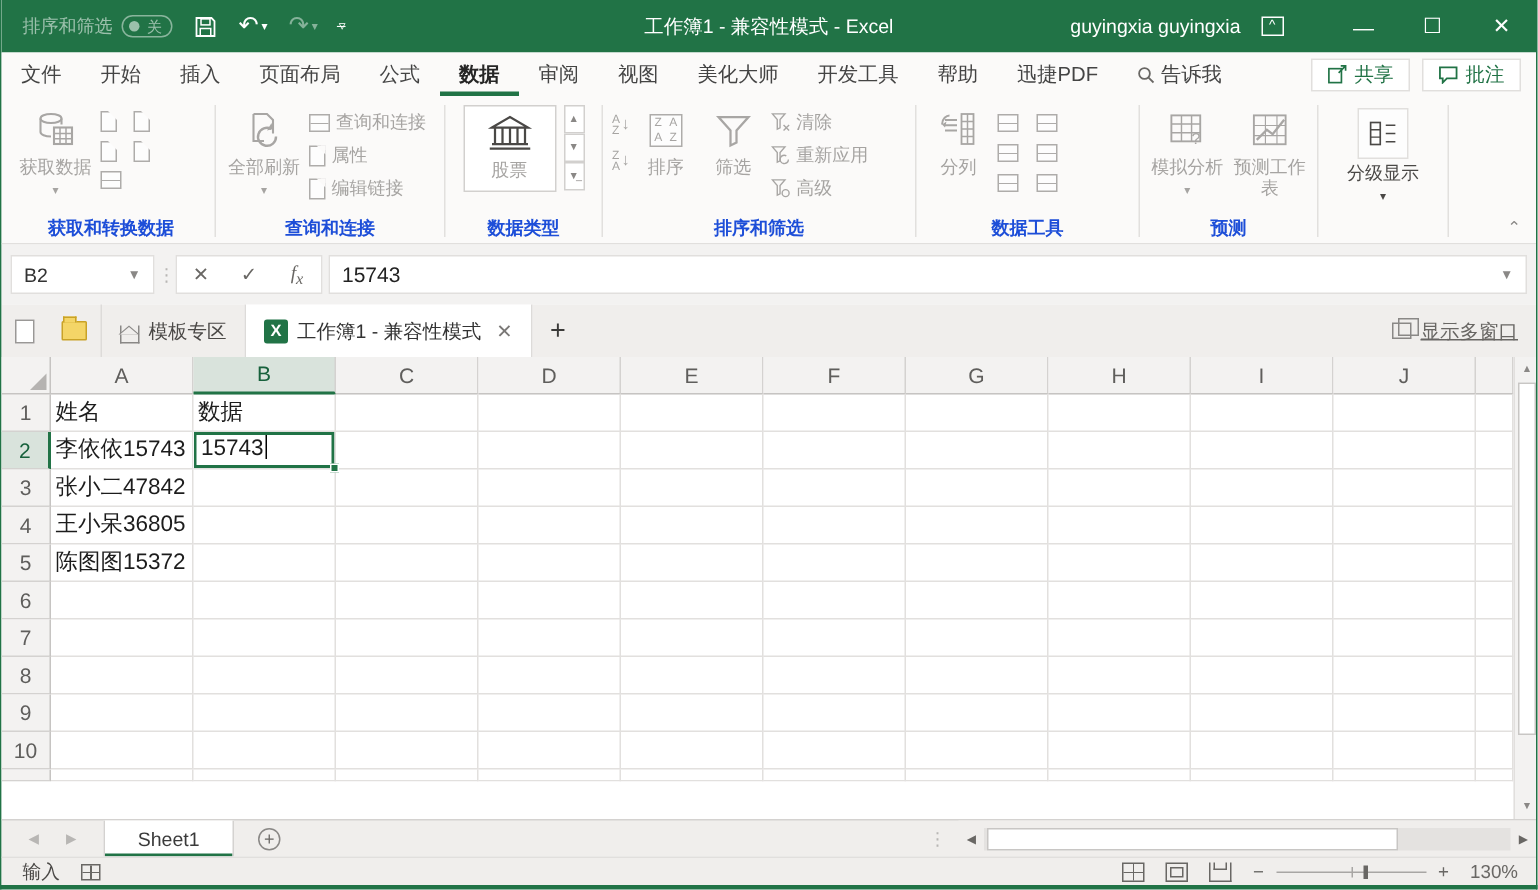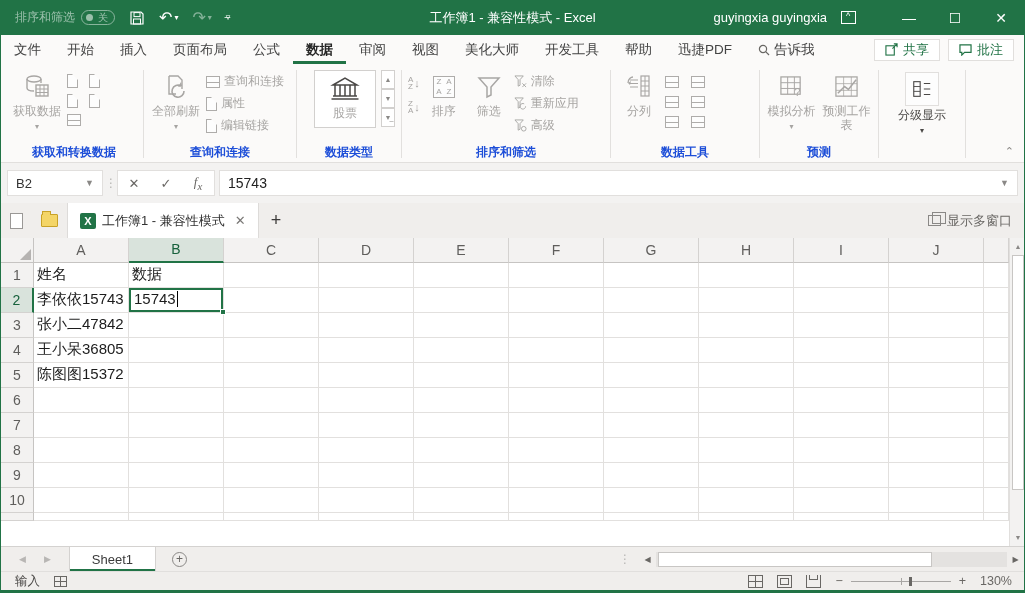--- a/index.html
+++ b/index.html
@@ -90,21 +90,21 @@
             border-left:1px solid #dddbd9; }
   .doctab.active { background:#fff; color:#333; border-right:1px solid #dddbd9; }
   .home-ic { width:13px; height:12px; border:1px solid #8a8886; border-top:none; position:relative; margin-top:4px; }
   .home-ic:before { content:""; position:absolute; top:-7px; left:-2px; border:7px solid transparent; border-bottom:6px solid #8a8886; width:0; }
   .home-ic:after { content:""; position:absolute; top:-5px; left:-1px; border:6px solid transparent; border-bottom:5px solid #f0eeec; width:0; }
   .xl-logo { width:16px; height:16px; background:#217346; color:#fff; font-size:11px; font-weight:bold;
              display:flex; align-items:center; justify-content:center; border-radius:2px; }
   .closex { color:#7a7876; font-size:13px; margin-left:4px; }
   .addtab { display:flex; align-items:center; padding:0 12px; font-size:18px; color:#69676
 4; }
-  .docbar-right { margin-left:auto; display:flex; align-items:center; gap:6px; padding-right:12px; color:#696764; font-size:13px; }
+  .docbar-right { margin-left:auto; display:flex; align-items:center; gap:6px; padding-right:12px; color:#696764; font-size:13px;text-decoration:underline; }
   .multiwin-ic { width:13px; height:11px; border:1px solid #8a8886; position:relative; background:#f0eeec; }
   .multiwin-ic:before { content:""; position:absolute; top:-4px; left:3px; width:12px; height:10px; border:1px solid #8a8886; }
 
   
   .grid-area { position:absolute; top:238px; left:0; width:1008px; height:308px; background:#fff; }
   .hdr-row { display:flex; height:25px; }
   .corner { width:33px; background:#f3f2f1; border-right:1px solid #c6c4c2; border-bottom:1px solid #c6c4c2; position:relative; }
   .corner:after { content:""; position:absolute; right:2px; bottom:2px; border-style:solid; border-width:0 0 11px 11px;
                   border-color:transparent transparent #b5b3b1 transparent; }
   .colhdr { width:95px; background:#f3f2f1; border-right:1px solid #d4d2d0; border-bottom:1px solid #c6c4c2;
@@ -320,21 +320,21 @@
               <span class="doc-ic"></span>
               <span>编辑链接</span>
             </div>
         </div>
       </div>
       <div class="grp-label">查询和连接</div>
     </div>
     <div class="gsep"></div>
 
     <div class="rgroup" style="width:104px">
-      <div class="grp-body" style="justify-content:flex-end">
+      <div class="grp-body" style="justify-content:center">
         <div class="gallery">
           <svg width="30" height="26" viewBox="0 0 30 26">
               <path d="M3 9 L15 2 L27 9 Z" fill="none" stroke="#4a4846" stroke-width="1.5"></path>
               <path d="M5 9v11M10 9v11M15 9v11M20 9v11M25 9v11" stroke="#4a4846" stroke-width="1.5"></path>
               <path d="M3 20h24M1.5 23h27" stroke="#4a4846" stroke-width="1.5"></path>
             </svg>
           <span>股票</span>
         </div>
         <div class="gal-arrows">
           <div>▲</div>
@@ -496,20 +496,24 @@
     </div>
   </div>
 
   <div class="docbar">
     <span class="dicon">
         <span class="newdoc"></span>
       </span>
     <span class="dicon">
         <span class="folder"></span>
       </span>
+    <div class="doctab">
+      <span class="home-ic"></span>
+      <span>模板专区</span>
+    </div>
     <div class="doctab active">
       <span class="xl-logo">X</span>
       <span>工作簿1 - 兼容性模式</span>
       <span class="closex">✕</span>
     </div>
     <span class="addtab">+</span>
     <div class="docbar-right">
       <span class="multiwin-ic"></span>
       <span>显示多窗口</span>
     </div>

